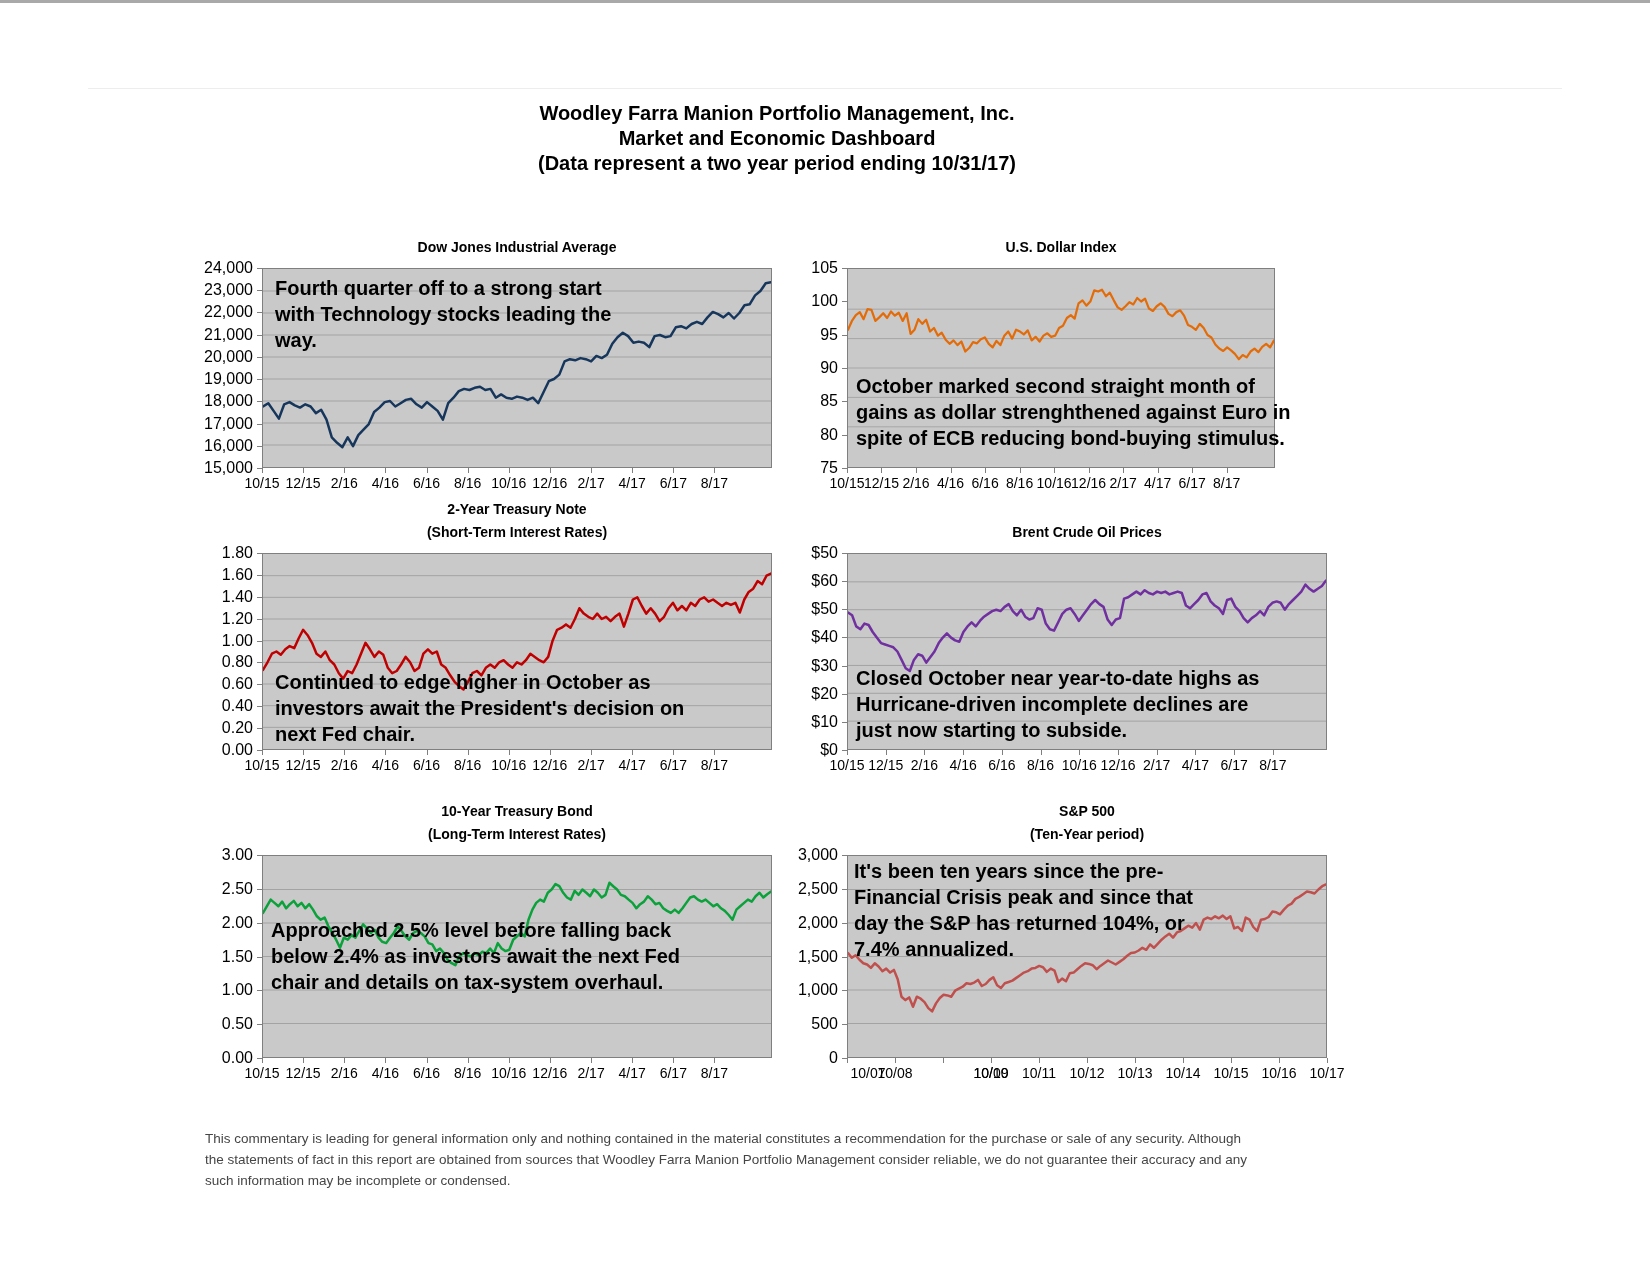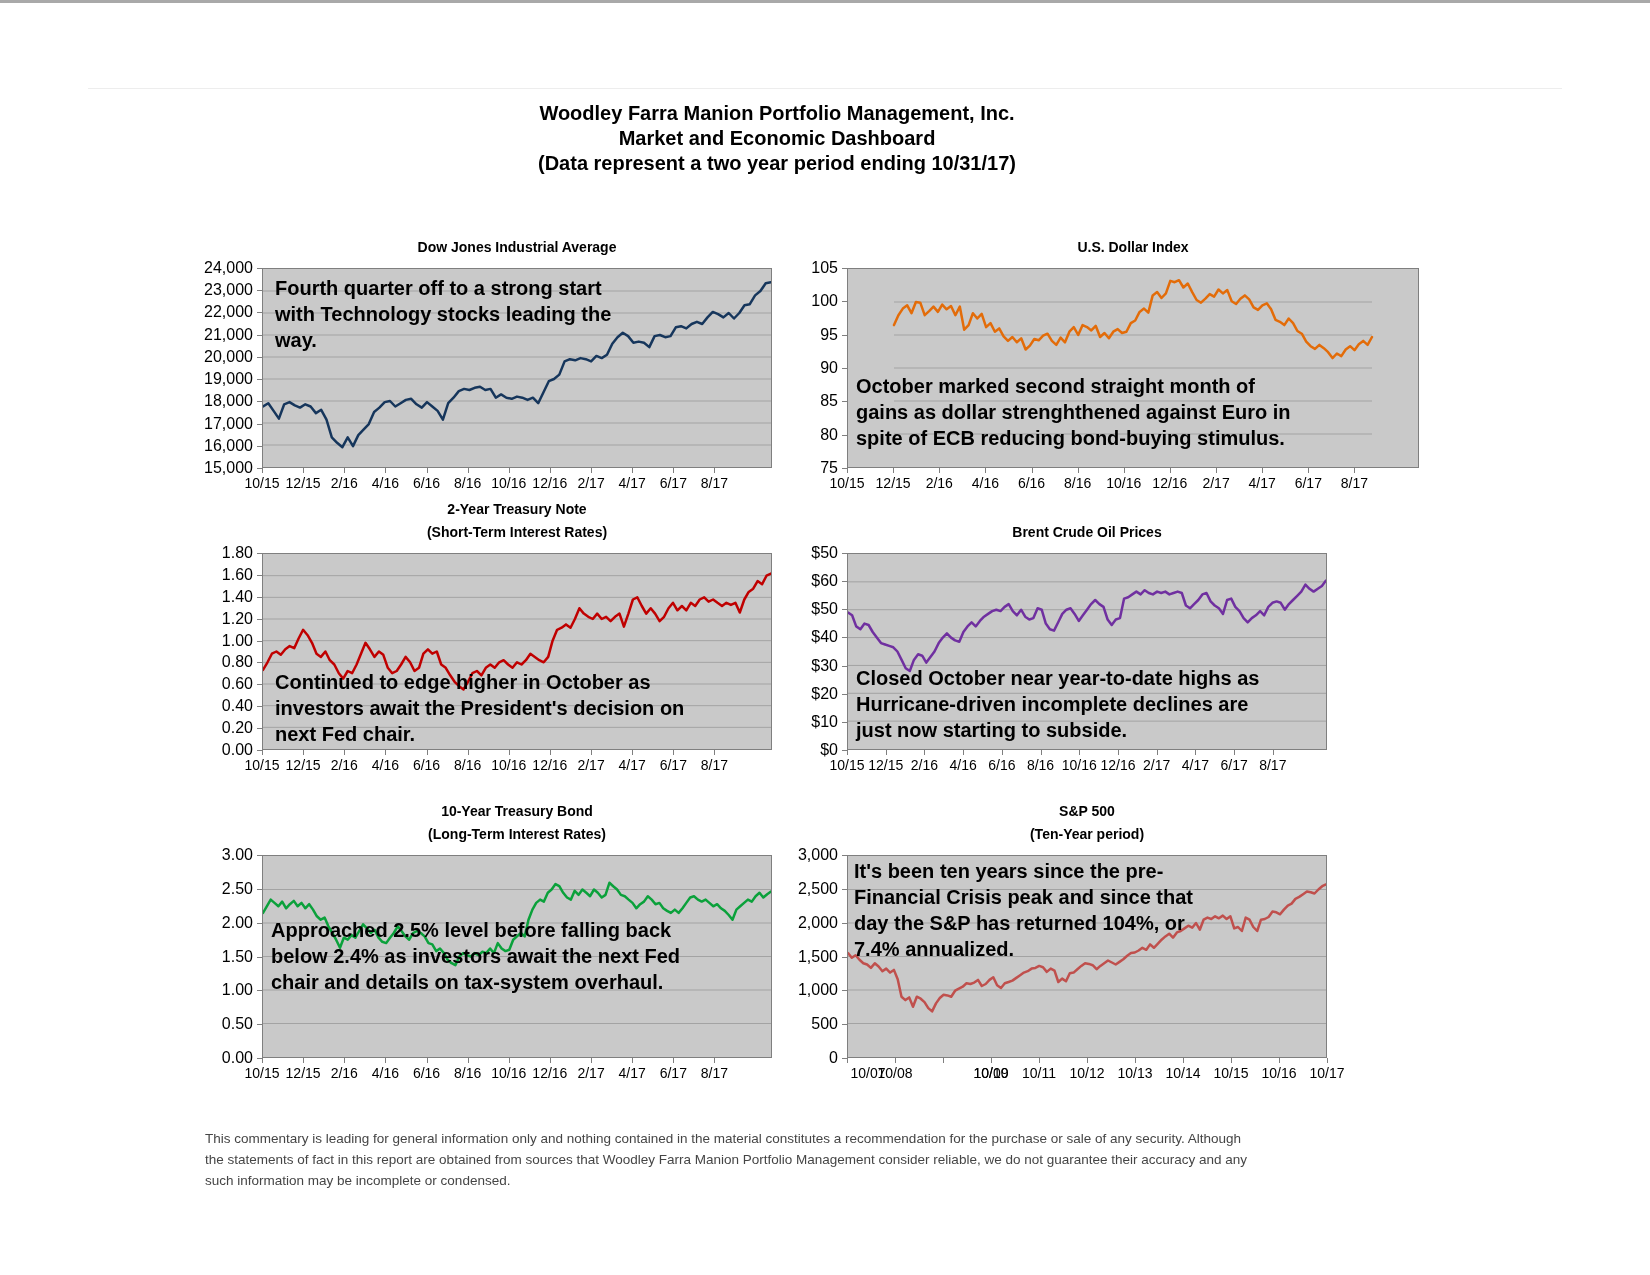--- a/index.html
+++ b/index.html
@@ -25,21 +25,21 @@
   .ylabels span { position:absolute; right:calc(100% + 9px); transform:translateY(-50%);
                   font-size:16px; white-space:nowrap; }
   .xlabels span { position:absolute; top:calc(100% + 7px); transform:translateX(-50%);
                   font-size:14px; white-space:nowrap; }
   .ytick { position:absolute; right:100%; width:5px; height:1px; background:#7f7f7f; }
   .xtick { position:absolute; top:100%; width:1px; height:5px; background:#7f7f7f; }
   .annot { position:absolute; z-index:2; font-weight:bold; font-size:20px; line-height:26px;
            white-space:nowrap; }
 
   #c0 { left:262px; top:268px; width:510px; height:200px; }
-  #c1 { left:847px; top:268px; width:572px; height:200px; }
+  #c1 { left:847px; top:268px; width:428px; height:200px; }
   #c2 { left:262px; top:553px; width:510px; height:197px; }
   #c3 { left:847px; top:553px; width:480px; height:197px; }
   #c4 { left:262px; top:855px; width:510px; height:203px; }
   #c5 { left:847px; top:855px; width:480px; height:203px; }
 
   #c0 .annot { top:6px;  left:12px; }
   #c1 .annot { bottom:16px; left:8px; }
   #c2 .annot { bottom:2px;  left:12px; }
   #c3 .annot { bottom:6px;  left:8px; }
   #c4 .annot { bottom:62px; left:8px; }

